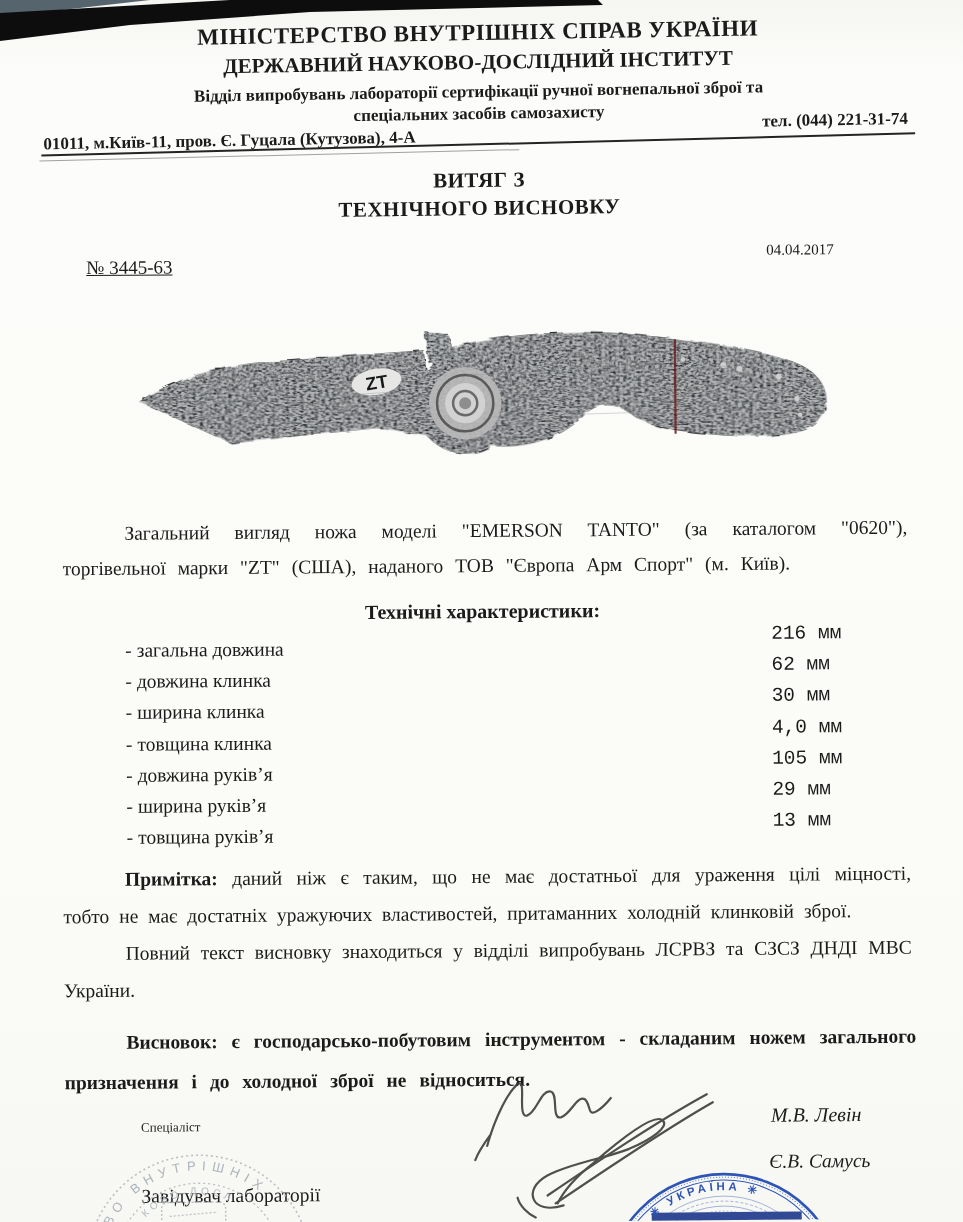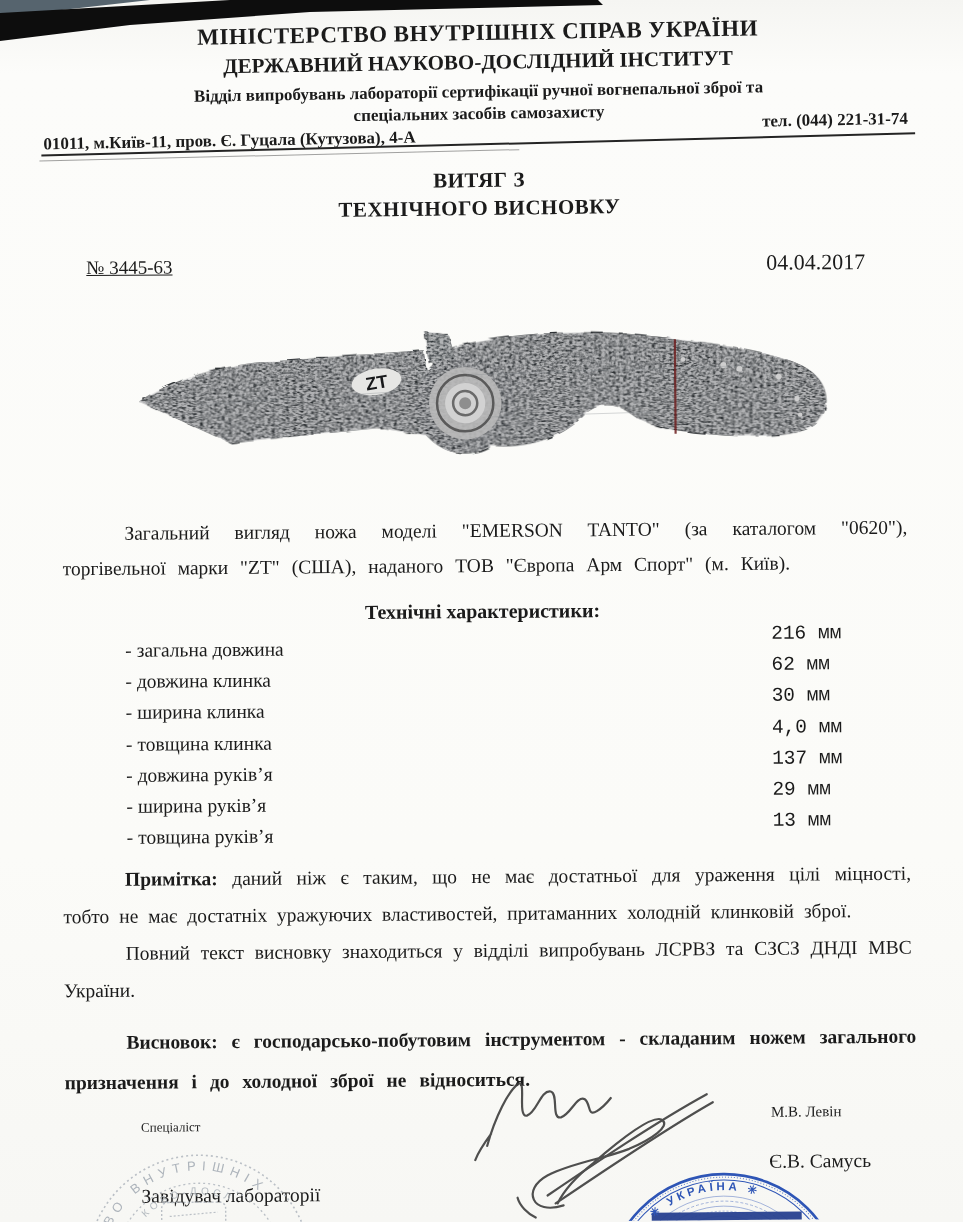--- a/index.html
+++ b/index.html
@@ -16,38 +16,38 @@
   .hdr-l2{font-size:21px;font-weight:bold;margin-top:4px;}
   .hdr-l3{font-size:17px;font-weight:bold;margin-top:7px;}
   .hdr-l4{font-size:17px;font-weight:bold;margin-top:2px;}
   .phone{position:absolute;top:113px;right:52px;font-size:17px;font-weight:bold;transform:rotate(-0.6deg);}
   .address{position:absolute;top:129px;left:46px;font-size:17px;font-weight:bold;transform:rotate(-0.6deg);}
   .rule{position:absolute;top:151px;left:44px;width:874px;border-top:2px solid #242424;transform:rotate(-1.0deg);transform-origin:left top;}
   .rule2{position:absolute;top:157px;left:42px;width:480px;border-top:1px solid #555;opacity:.55;transform:rotate(-0.9deg);transform-origin:left top;}
   
   .title{position:absolute;top:166px;left:0;width:100%;text-align:center;font-size:21px;font-weight:bold;line-height:28px;letter-spacing:.5px;transform:rotate(-0.3deg);}
   .docnum{position:absolute;top:254px;left:88px;font-size:19px;text-decoration:underline;}
-  .docdate{position:absolute;top:244px;left:768px;font-size:22px;margin-top:8px;}
+  .docdate{position:absolute;top:244px;left:768px;font-size:15px;}
   
   .knife{position:absolute;top:316px;left:136px;width:710px;height:154px;}
   
   .desc{position:absolute;top:513px;left:62px;width:845px;font-size:19.5px;line-height:35px;text-align:justify;text-indent:62px;word-spacing:7px;}
   .specs-title{position:absolute;top:600px;left:0;width:100%;text-align:center;font-size:20px;font-weight:bold;}
   .specs{position:absolute;top:637px;left:124px;width:756px;}
   .spec-row{display:flex;align-items:baseline;height:31.2px;font-size:19.5px;}
   .spec-label{flex:1;}
   .spec-value{width:110px;transform:translateY(-13px);font-family:Liberation Mono, monospace;}
   .note{position:absolute;top:858px;left:60px;width:848px;font-size:19.5px;line-height:37px;text-align:justify;word-spacing:5px;}
   .note p{margin:0;text-indent:62px;}
   .conclusion{position:absolute;top:1020px;left:60px;width:852px;font-size:19.5px;font-weight:bold;line-height:40px;text-align:justify;text-indent:62px;word-spacing:8px;}
   
   .role1{position:absolute;top:1117px;left:136px;font-size:13px;}
-  .name1{position:absolute;top:1106px;left:766px;font-size:15px;}
+  .name1{position:absolute;top:1106px;left:766px;font-size:20px;font-style:italic;}
   .role2{position:absolute;top:1183px;left:136px;font-size:19.5px;}
-  .name2{position:absolute;top:1153px;left:764px;font-size:19.5px;}
+  .name2{position:absolute;top:1153px;left:764px;font-size:19.5px;font-style:italic;}
   .stamp-grey{position:absolute;top:1140px;left:68px;width:262px;height:82px;}
   .stamp-blue{position:absolute;top:1172px;left:586px;width:282px;height:50px;}
   .sigs{position:absolute;top:1068px;left:430px;width:312px;height:154px;}
   .artifact{position:absolute;top:0;left:0;width:620px;height:46px;}
 </style>
 </head>
 <body>
 
 <div class="page">
 
@@ -143,21 +143,21 @@
       <div class="spec-row">
           <span class="spec-label">- ширина клинка</span>
           <span class="spec-value">30 мм</span>
         </div>
       <div class="spec-row">
           <span class="spec-label">- товщина клинка</span>
           <span class="spec-value">4,0 мм</span>
         </div>
       <div class="spec-row">
           <span class="spec-label">- довжина руків’я</span>
-          <span class="spec-value">137 мм</span>
+          <span class="spec-value">105 мм</span>
         </div>
       <div class="spec-row">
           <span class="spec-label">- ширина руків’я</span>
           <span class="spec-value">29 мм</span>
         </div>
       <div class="spec-row">
           <span class="spec-label">- товщина руків’я</span>
           <span class="spec-value">13 мм</span>
         </div>
     </div>

